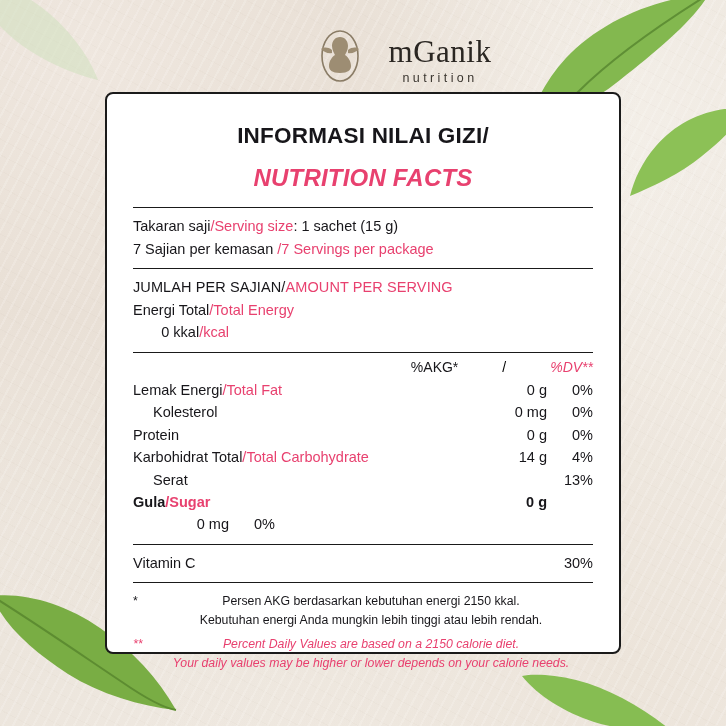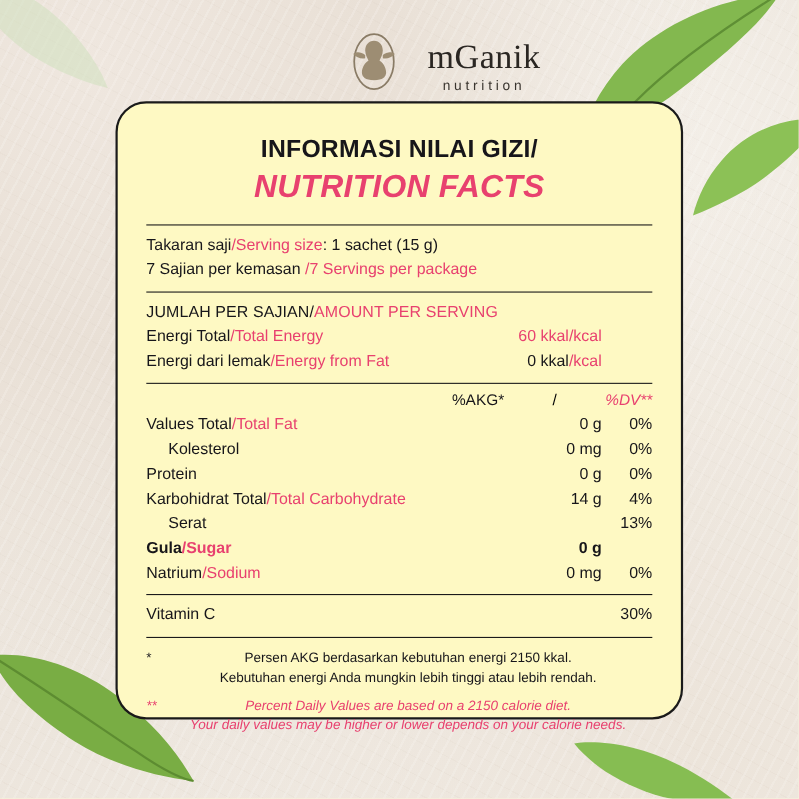--- a/index.html
+++ b/index.html
@@ -78,48 +78,48 @@
     margin-top: 5px;
   }
 
   
   #nutrition-card {
     position: absolute;
     left: 105px;
     top: 92px;
     width: 516px;
     height: 562px;
-    background: #fef9c3;
+    background: #ffffff;
     border: 2px solid #1a1a1a;
-    border-radius: 28px;
+    border-radius: 8px;
     box-sizing: border-box;
     padding: 22px 26px 14px 26px;
   }
 
   .title-block {
     text-align: center;
     margin-top: 6px;
     margin-bottom: 14px;
   }
   .title-id {
     font-size: 22.5px;
     font-weight: bold;
     letter-spacing: .2px;
     color: #17161a;
     line-height: 1.25;
   }
   .title-id .slash { color: #17161a; }
   .title-en {
-    font-size: 29px;
+    font-size: 24px;
     font-weight: bold;
     font-style: italic;
     color: #e8416f;
     letter-spacing: .2px;
     line-height: 1.3;
-    margin-top: 2px;
+    margin-top: 12px;
   }
 
   .rule {
     border: 0;
     border-top: 1.5px solid #1a1a1a;
     margin: 0;
   }
 
   .sect {
     padding: 7px 0 8px 0;
@@ -253,49 +253,43 @@
     <div class="row head-amount">
       <span class="label">
         <span>JUMLAH PER SAJIAN</span><span>/</span><span class="pink-i">AMOUNT PER SERVING</span>
       </span>
     </div>
 
     <div class="row">
       <span class="label">
         <span>Energi Total</span><span class="pink-i">/Total Energy</span>
       </span>
-      <span class="val pink">
-        <span>60 kkal</span><span class="pink-i">/kcal</span>
-      </span>
       <span class="dv"></span>
     </div>
 
     <div class="row">
-      <span class="label">
-        <span>Energi dari lemak</span><span class="pink-i">/Energy from Fat</span>
-      </span>
       <span class="val">
         <span>0 kkal</span><span class="pink-i">/kcal</span>
       </span>
       <span class="dv"></span>
     </div>
   </div>
 
   <hr class="rule">
 
   <div class="dv-head">
     <span class="akg">%AKG*</span>
       <span>/</span>
       <span class="dvtxt">%DV**</span>
   </div>
 
   <div class="sect" style="padding-top:2px;">
 
     <div class="row">
-      <span class="label"><span>Values Total</span><span class="pink-i">/Total Fat</span></span>
+      <span class="label"><span>Lemak Energi</span><span class="pink-i">/Total Fat</span></span>
       <span class="val">0 g</span>
       <span class="dv">0%</span>
     </div>
 
     <div class="row">
       <span class="label indent"><span>Kolesterol</span><span class="pink-i"></span></span>
       <span class="val">0 mg</span>
       <span class="dv">0%</span>
     </div>
 
@@ -316,21 +310,20 @@
       <span class="dv">13%</span>
     </div>
 
     <div class="row bold">
       <span class="label"><span>Gula</span><span class="pink-i">/Sugar</span></span>
       <span class="val">0 g</span>
       <span class="dv"></span>
     </div>
 
     <div class="row">
-      <span class="label"><span>Natrium</span><span class="pink-i">/Sodium</span></span>
       <span class="val">0 mg</span>
       <span class="dv">0%</span>
     </div>
   </div>
 
   <hr class="rule">
 
   <div class="sect vitamin-sect">
     <div class="row">
       <span class="label">Vitamin C</span>

